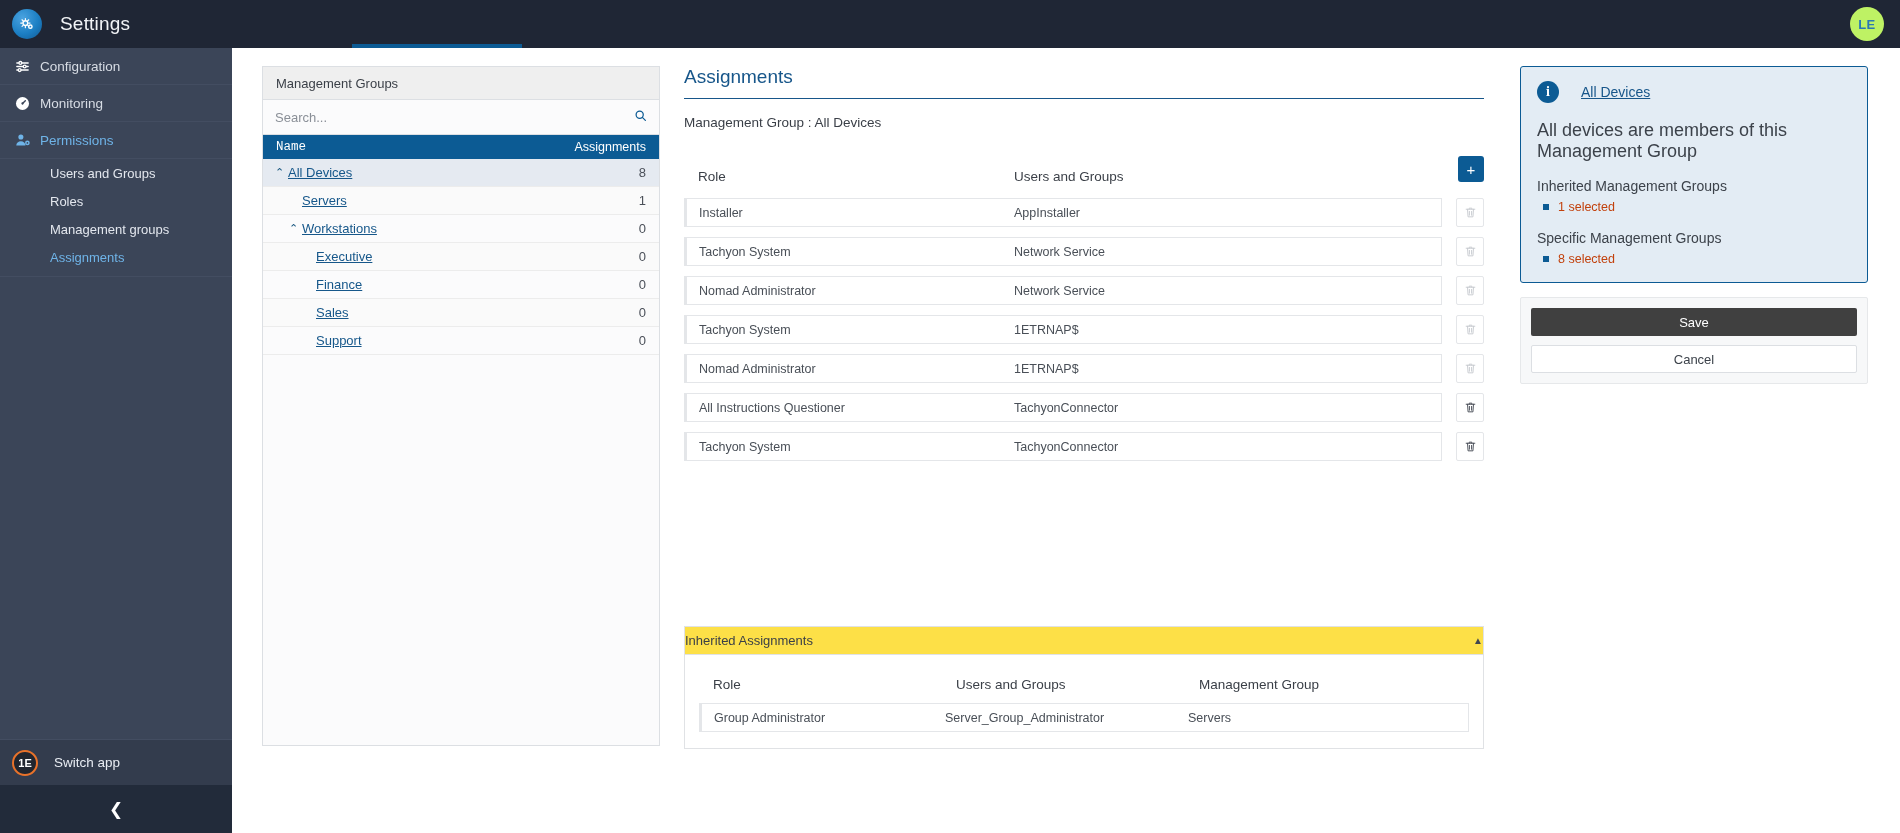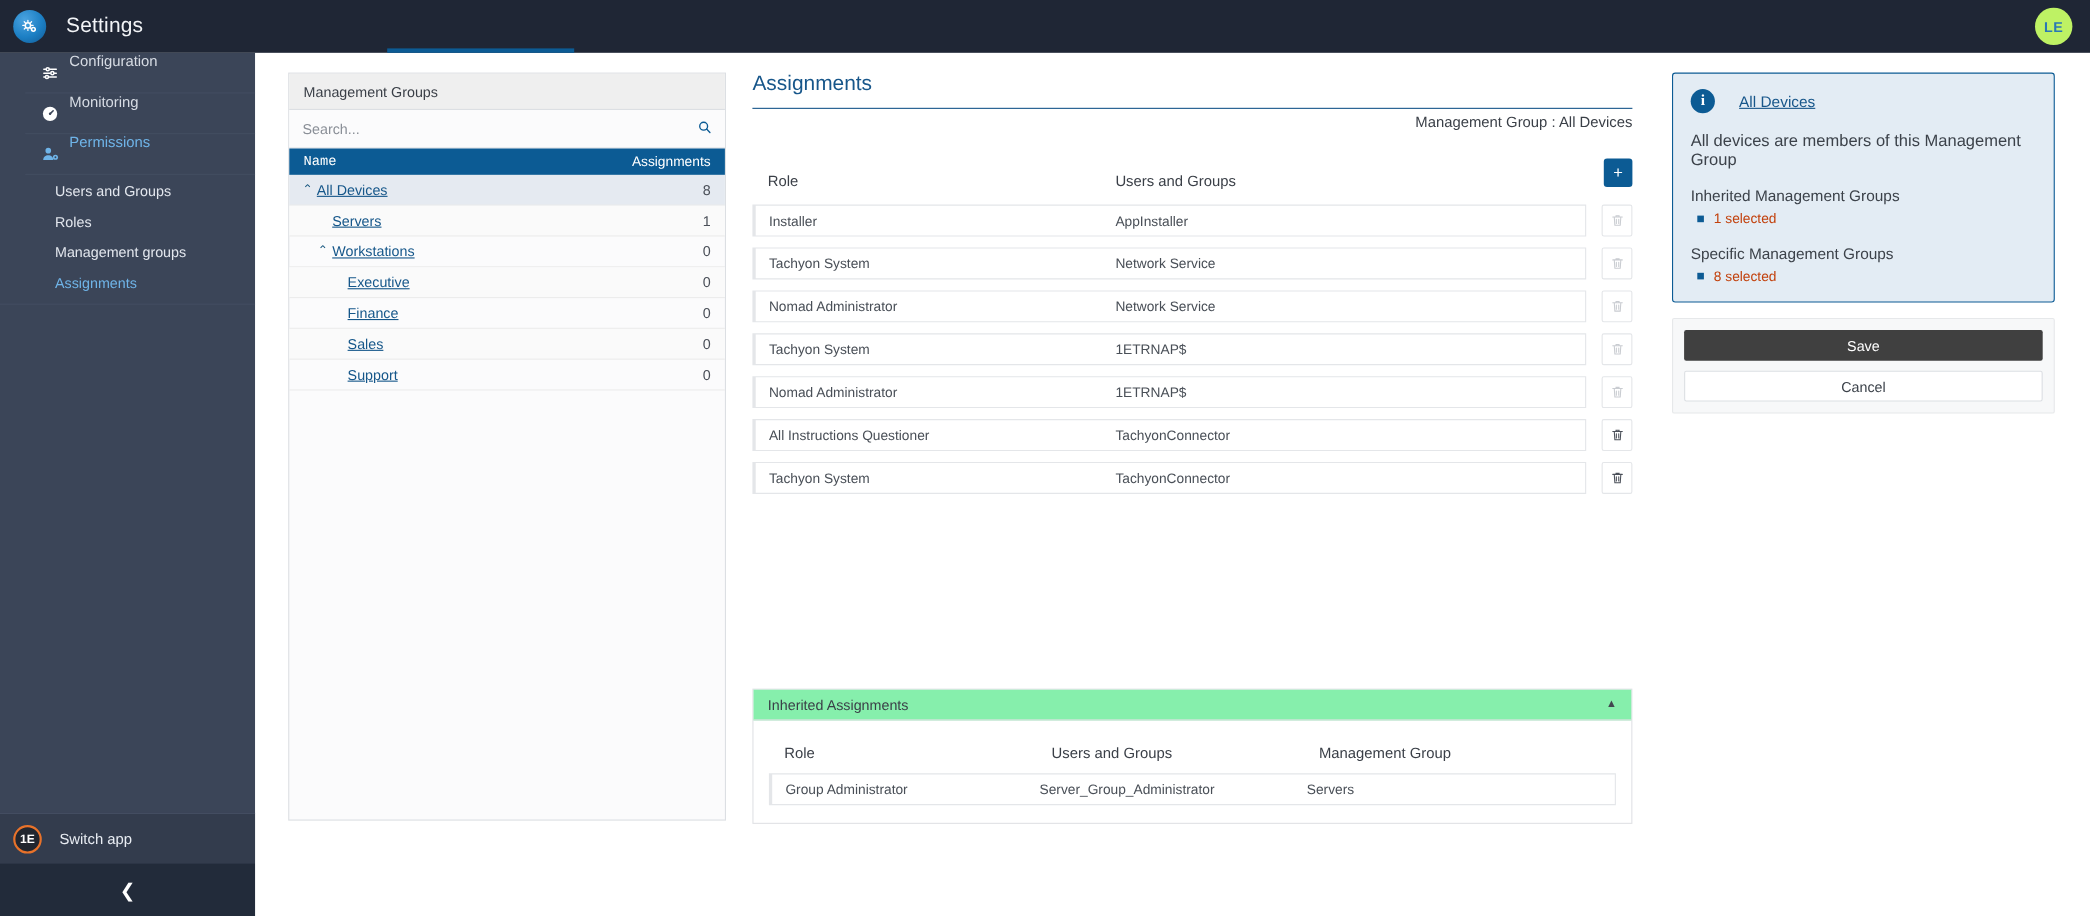--- a/index.html
+++ b/index.html
@@ -41,23 +41,23 @@
     background: #0c5b94;
     z-index: 31;
   }
 
   
   .sidebar {
     position: absolute; left: 0; top: 48px; width: 232px; height: 785px;
     background: #3b4558;
   }
   .nav-group {
-    display: flex; height: 37px; padding-left: 14px;
+    display: flex; align-items: center; height: 37px; padding-left: 14px;
     border-bottom: 1px solid #434d61;
-    color: #d7dce4; font-size: 13.5px; margin-left: 23px;
+    color: #d7dce4; font-size: 13.5px;
   }
   .nav-group .nav-ico {
     width: 26px; display: flex; align-items: center; color: #ffffff;
   }
   .nav-group.active .nav-label { color: #6fb4e8; }
   .nav-sub {
     height: 28px; display: flex; align-items: center;
     padding-left: 50px; font-size: 13px; color: #e3e7ee;
   }
   .nav-sub.active { color: #6fb4e8; }
@@ -131,21 +131,21 @@
   .mg-link {
     color: #16578a; text-decoration: underline; cursor: pointer;
   }
 
   
   .main-panel { position: absolute; left: 452px; top: 18px; width: 800px; }
   .panel-title {
     font-size: 19px; color: #17568a; font-weight: 400;
     padding-bottom: 10px; border-bottom: 1px solid #17568a;
   }
-  .panel-sub { margin-top: 4px; font-size: 13.5px; color: #3a3f47; text-align: right; }
+  .panel-sub { margin-top: 16px; font-size: 13.5px; color: #3a3f47; }
 
   .tbl-head {
     margin-top: 34px; display: flex; font-size: 13.5px; color: #3a3f47;
     align-items: center; position: relative; height: 24px;
   }
   .tbl-head .h-role { width: 330px; padding-left: 14px; }
   .tbl-head .h-users { flex: 1; }
   .add-btn {
     position: absolute; right: 0; top: -8px;
     width: 26px; height: 26px; background: #0c5b94; color: #fff;
@@ -169,22 +169,22 @@
   .del-btn svg { width: 13px; height: 13px; }
   .del-btn.dim svg { stroke: #c9ccd1; }
   .del-btn.dark svg { stroke: #4b5059; }
 
   
   .inh-card {
     position: absolute; left: 452px; top: 578px; width: 800px;
     border: 1px solid #e0e2e5; background: #ffffff;
   }
   .inh-head {
-    height: 28px; background: #86efac; border-bottom: 1px solid #e0e2e5;
-    display: flex; align-items: center; padding: 0 13px;
+    height: 28px; background: #fde047; border-bottom: 1px solid #e0e2e5;
+    display: flex; align-items: center; padding: 0 0;
     font-size: 13px; color: #3a3f47;
   }
   .inh-head .sp { flex: 1; }
   .inh-head .chev { color: #41474f; font-size: 10px; }
   .inh-body { padding: 22px 14px 16px 14px; }
   .inh-tblhead { display: flex; font-size: 13.5px; color: #3a3f47; padding-left: 14px; }
   .inh-tblhead .c1 { width: 243px; }
   .inh-tblhead .c2 { width: 243px; }
   .inh-tblhead .c3 { flex: 1; }
   .inh-row {
@@ -206,21 +206,21 @@
   .info-ico {
     width: 22px; height: 22px; border-radius: 50%; background: #0c5b94;
     color: #ffffff; font-size: 14px; font-weight: 700;
     display: flex; align-items: center; justify-content: center;
     font-family: "Liberation Serif", serif;
   }
   .info-title {
     margin-left: 22px; color: #17568a; font-size: 14px;
     text-decoration: underline; cursor: pointer;
   }
-  .info-desc { margin-top: 17px; font-size: 15px; color: #3c424a; }
+  .info-desc { margin-top: 17px; font-size: 18px; color: #3c424a; }
   .info-sect { margin-top: 16px; font-size: 14px; color: #3c424a; }
   .info-bullet {
     margin-top: 6px; font-size: 12.5px; color: #c2410c;
     display: flex; align-items: center;
   }
   .info-bullet .sq {
     width: 6px; height: 6px; background: #0c5b94; margin: 0 9px 0 6px; flex: 0 0 auto;
   }
 
   .actions {

